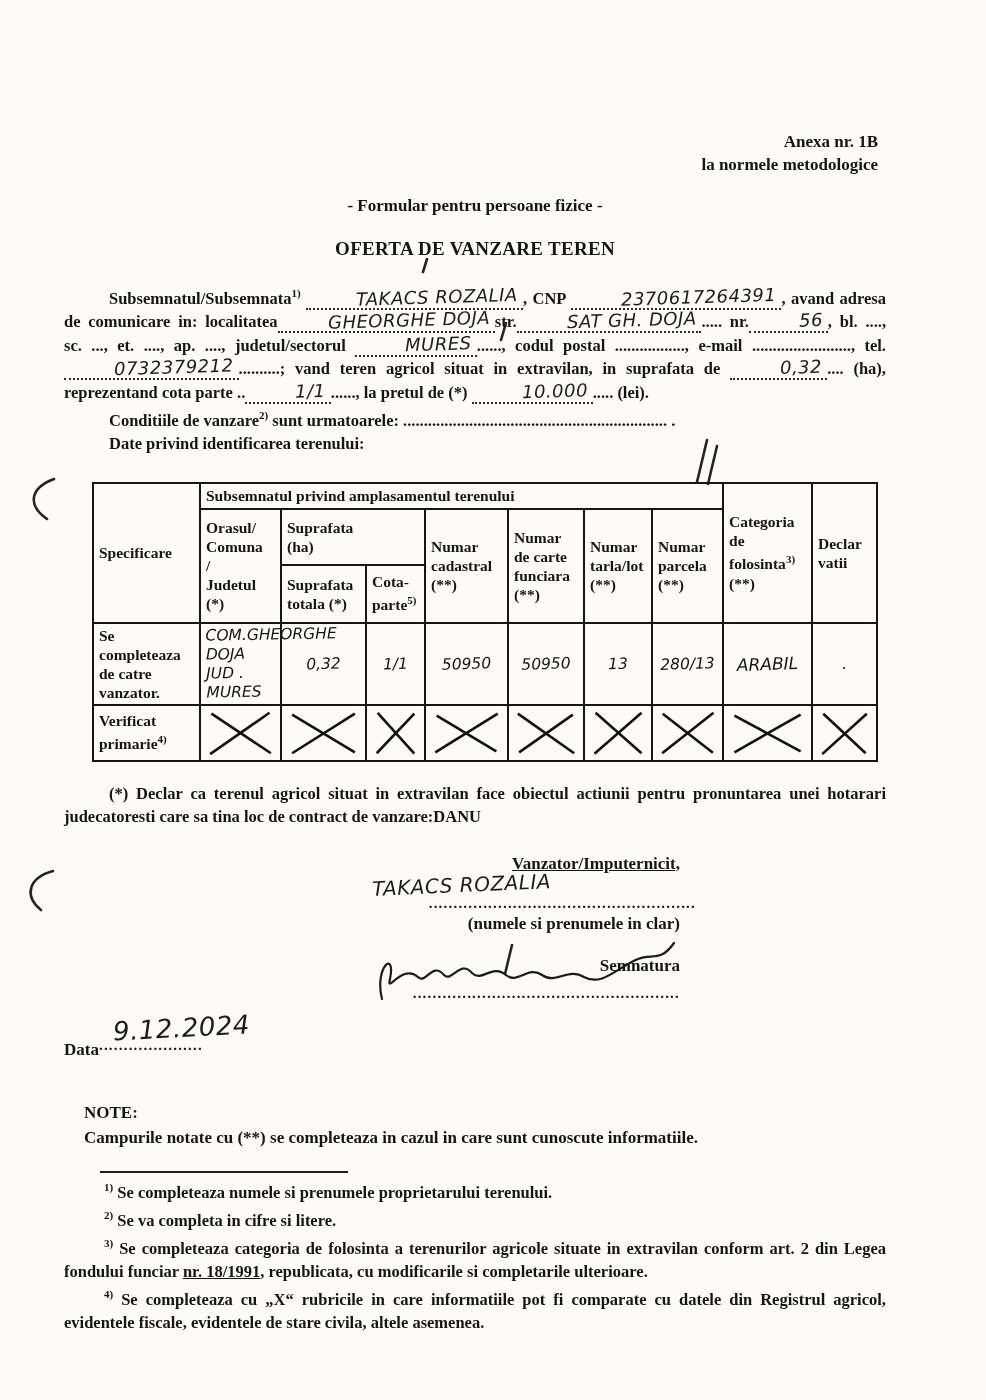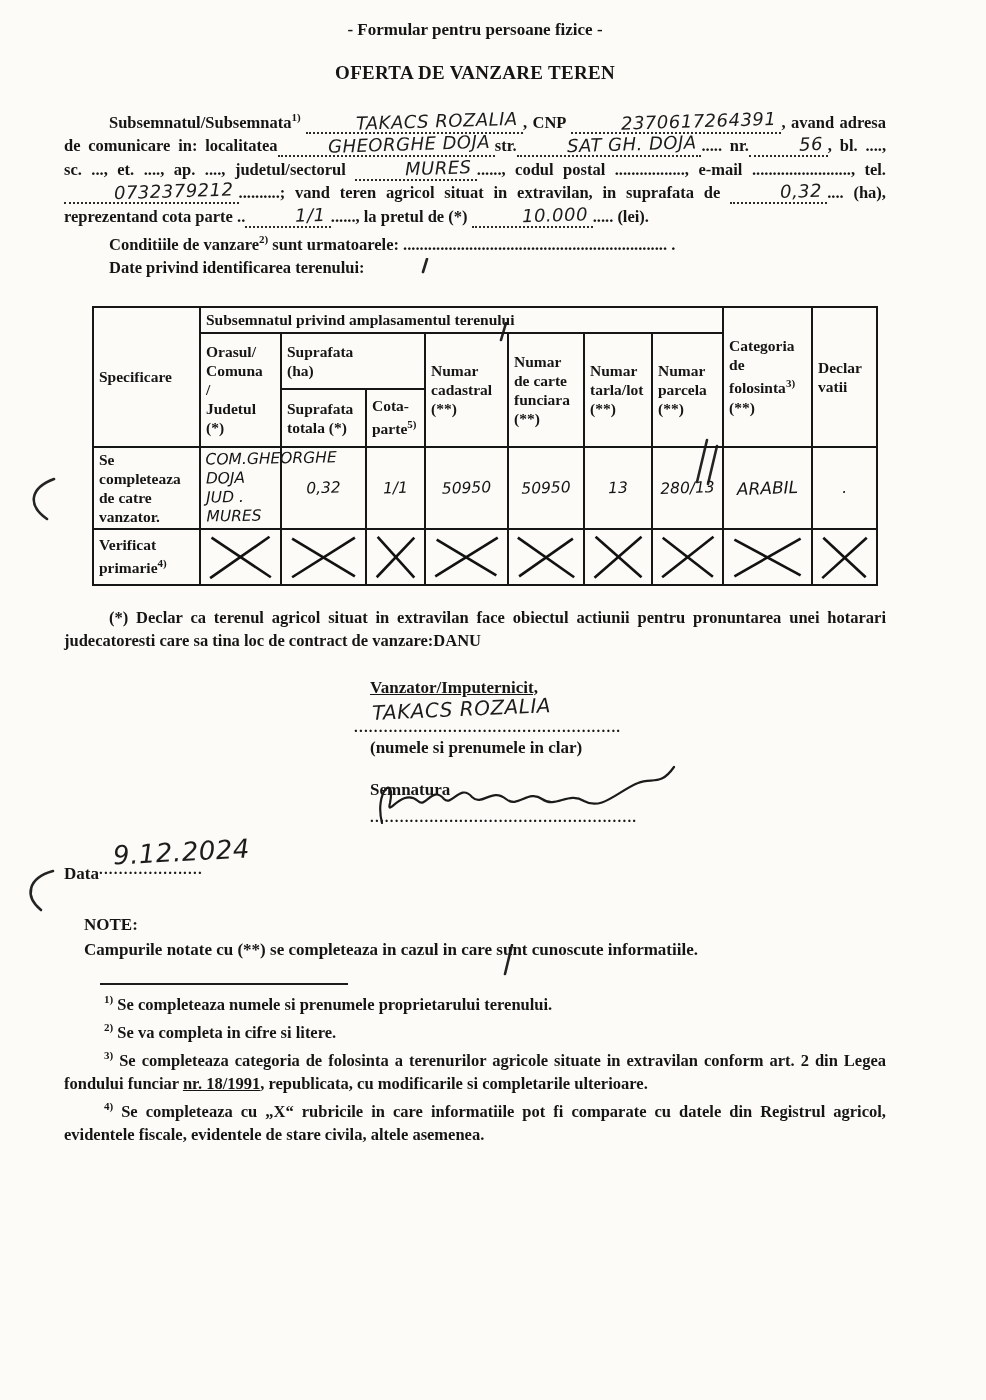--- a/index.html
+++ b/index.html
@@ -31,37 +31,37 @@
        font-size:19px;transform:rotate(-2deg);}
   .hw-small{font-size:12.5px;line-height:15px;transform:rotate(-1deg);}
   .xw{display:block;width:100%;height:46px;}
   .xw line{stroke:#121212;stroke-width:2.6;vector-effect:non-scaling-stroke;}
 
   .decl{margin-top:20px;font-size:16.5px;line-height:23.5px;text-align:justify;}
   .decl p{margin:0;}
   .danu{margin-left:0;}
   .law{text-decoration:underline;}
 
-  .sig{position:relative;width:310px;margin:24px 0 0 306px;text-align:left;font-size:17px;line-height:22px;}
+  .sig{position:relative;width:310px;margin:24px 0 0 306px;text-align:right;font-size:17px;line-height:22px;}
   .sig-title{text-decoration:underline;}
   .namewrap{position:relative;height:38px;}
   .sig-name{position:absolute;left:2px;top:0;font-size:20px;transform:rotate(-2.5deg);white-space:nowrap;}
   .dots{font-size:15px;letter-spacing:1.2px;line-height:16px;color:#1a1a1a;}
   .namewrap .dots{position:absolute;left:-16px;right:-16px;bottom:2px;}
   .sem{position:relative;margin-top:20px;height:30px;}
   .sem .semlabel{position:relative;z-index:1;}
   .scribble{position:absolute;left:-48px;top:-22px;z-index:2;pointer-events:none;}
   .scribble path{stroke:#1b1b1b;stroke-width:2.2;fill:none;stroke-linecap:round;}
 
   .dataline{margin-top:30px;font-size:17px;}
   .fillwrap{position:relative;display:inline-block;width:205px;height:24px;vertical-align:baseline;}
   .data-hw{position:absolute;left:14px;top:-16px;font-size:26px;transform:rotate(-3deg);white-space:nowrap;}
   .fillwrap .dots{position:absolute;left:0;bottom:2px;}
 
-  .note{margin:28px 0 0 20px;font-size:17px;line-height:25.5px;}
+  .note{margin:40px 0 0 20px;font-size:17px;line-height:25.5px;}
   .note p{margin:0;}
 
   .foot{margin-top:20px;font-size:16.5px;line-height:23.5px;}
   .sep{width:248px;border-top:2.5px solid #1c1c1c;margin:0 0 3px 36px;}
   .foot p{margin:0;text-indent:40px;text-align:justify;}
 
   .mark{position:absolute;}
   .mark path,.mark line{stroke:#242424;stroke-width:2.6;fill:none;stroke-linecap:round;}
 </style>
 </head>
@@ -84,20 +84,24 @@
     </svg>
   <svg class="mark" style="left:498px;top:322px;" width="12" height="22">
       <line x1="8" y1="1" x2="3" y2="18"></line>
     </svg>
   <svg class="mark" style="left:502px;top:944px;" width="14" height="34">
       <line x1="10" y1="1" x2="3" y2="30"></line>
     </svg>
 
   <div class="content">
 
+    <div class="annex">
+      <div>Anexa nr. 1B</div>
+      <div>la normele metodologice</div>
+    </div>
 
     <div class="formtype">- Formular pentru persoane fizice -</div>
     <div class="title">OFERTA DE VANZARE TEREN</div>
 
     <div class="intro">
       <p class="ind"><span>Subsemnatul/Subsemnata</span><sup>1)</sup>
         <span class="fill"><span class="hw">TAKACS ROZALIA</span></span><span>, CNP </span><span class="fill"><span class="hw">2370617264391</span></span><span>, avand adresa de comunicare in: localitatea</span><span class="fill"><span class="hw">GHEORGHE DOJA</span></span><span>str.</span><span class="fill"><span class="hw">SAT GH. DOJA</span></span><span>..... nr.</span><span class="fill"><span class="hw">56</span></span><span>, bl. ...., sc. ..., et. ...., ap. ...., judetul/sectorul </span><span class="fill"><span class="hw">MURES</span></span><span>......, codul postal ................., e-mail ........................, tel. </span><span class="fill"><span class="hw">0732379212</span></span><span>..........; vand teren agricol situat in extravilan, in suprafata de </span><span class="fill"><span class="hw">0,32</span></span><span>.... (ha), reprezentand cota parte ..</span><span class="fill"><span class="hw">1/1</span></span><span>......, la pretul de (*) </span><span class="fill"><span class="hw">10.000</span></span><span>..... (lei).</span></p>
       <p class="ind"><span>Conditiile de vanzare</span><sup>2)</sup><span> sunt urmatoarele: </span><span>................................................................ .</span></p>
       <p class="ind">Date privind identificarea terenului:</p>
     </div>

